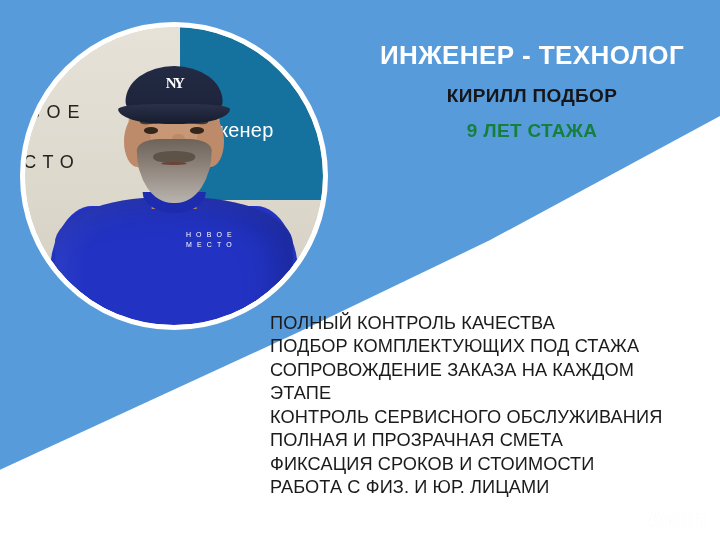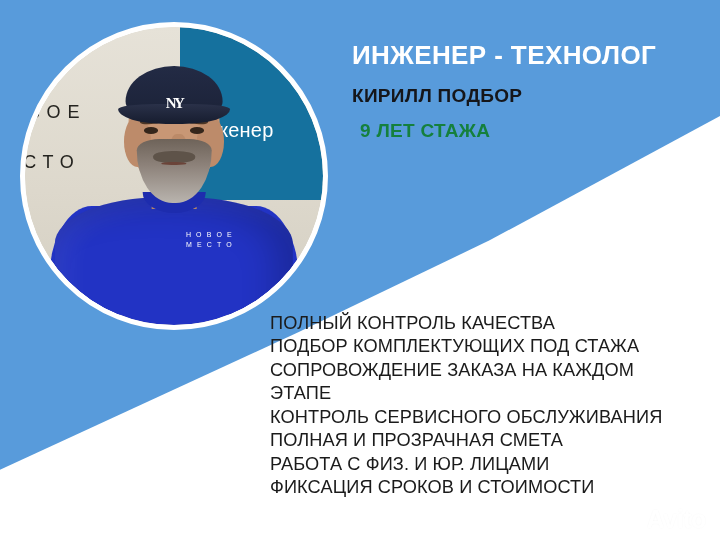--- a/index.html
+++ b/index.html
@@ -255,30 +255,29 @@
     position: absolute;
     left: 50%;
     top: 16.0%;
     transform: translateX(-50%);
     color: #ffffff;
     font-size: 15px;
     font-weight: bold;
     letter-spacing: -2.5px;
     font-family: "Liberation Serif", serif;
     z-index: 5;
-    margin-top: 20px;
   }
 
   
   .header-block {
     position: absolute;
     left: 352px;
     top: 40px;
     width: 360px;
-    text-align: left;
+    text-align: center;
   }
   .job-title {
     color: #ffffff;
     font-size: 26px;
     font-weight: bold;
     letter-spacing: 0.4px;
     margin: 0 0 14px 0;
     white-space: nowrap;
   }
   .person-name {
@@ -383,22 +382,22 @@
     <div class="person-name">КИРИЛЛ ПОДБОР</div>
     <div class="experience">9 ЛЕТ СТАЖА</div>
   </div>
 
   <div class="services">
       <span class="line">ПОЛНЫЙ КОНТРОЛЬ КАЧЕСТВА</span>
       <span class="line">ПОДБОР КОМПЛЕКТУЮЩИХ ПОД СТАЖА</span>
       <span class="line">СОПРОВОЖДЕНИЕ ЗАКАЗА НА КАЖДОМ ЭТАПЕ</span>
       <span class="line">КОНТРОЛЬ СЕРВИСНОГО ОБСЛУЖИВАНИЯ</span>
       <span class="line">ПОЛНАЯ И ПРОЗРАЧНАЯ СМЕТА</span>
+      <span class="line">ФИКСАЦИЯ СРОКОВ И СТОИМОСТИ</span>
       <span class="line">РАБОТА С ФИЗ. И ЮР. ЛИЦАМИ</span>
-      <span class="line">ФИКСАЦИЯ СРОКОВ И СТОИМОСТИ</span>
     </div>
 
   <div class="watermark">
     <svg class="wm-dots" width="25" height="22" viewBox="0 0 25 22">
       <circle cx="6.5" cy="6.5" r="5.4" fill="#ffffff" opacity="0.92"></circle>
       <circle cx="18.5" cy="5.5" r="4.2" fill="#ffffff" opacity="0.92"></circle>
       <circle cx="7.5" cy="16.5" r="4.0" fill="#ffffff" opacity="0.92"></circle>
       <circle cx="18.0" cy="15.5" r="5.6" fill="#ffffff" opacity="0.92"></circle>
     </svg>
     <span class="wm-text">Avito</span>

